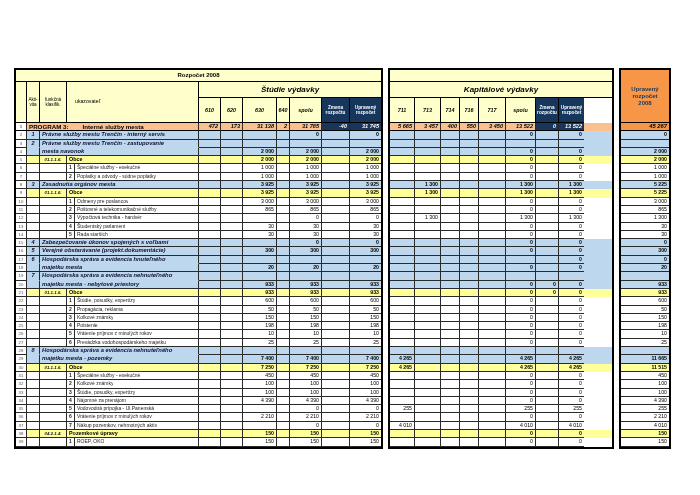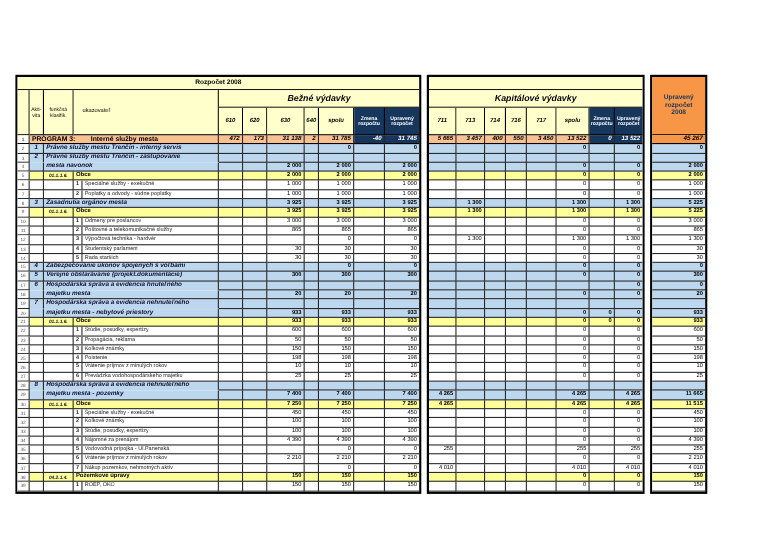--- a/index.html
+++ b/index.html
@@ -77,21 +77,21 @@
           <span>vita</span>
         </div>
         <div class="hc" style="width:27px">
           <span>funkčná</span>
           <span>klasifik.</span>
         </div>
         <div class="hc lab" style="width:132px">
           <span>ukazovateľ</span>
         </div>
         <div class="hnum">
-          <div class="hband" style="width:182px">Bežné výdavky</div>
+          <div class="hband" style="width:182px">Štúdie výdavky</div>
           <div class="hcodes" id="codes-bezne">
               <div class="code" style="width: 22px;">610</div>
               <div class="code" style="width: 22px;">620</div>
               <div class="code" style="width: 34px;">630</div>
               <div class="code" style="width: 13px;">640</div>
               <div class="code" style="width: 32px;">spolu</div>
               <div class="code navyhead" style="width: 28px;">
                 <div>Zmena</div>
                 <div>rozpočtu</div>
               </div>
@@ -662,21 +662,21 @@
             <div class="c v" style="width: 28px;"></div>
             <div class="c v" style="width: 31px;">150</div>
           </div>
         </div>
     </div>
 
     <div class="gap"></div>
 
     <div class="block">
       <div class="hr1"></div>
-      <div class="hband" style="width:194px">Kapitálové výdavky</div>
+      <div class="hband" style="width:222px">Kapitálové výdavky</div>
       <div class="hcodes" id="codes-kap">
           <div class="code" style="width: 25px;">711</div>
           <div class="code" style="width: 26px;">713</div>
           <div class="code" style="width: 19px;">714</div>
           <div class="code" style="width: 19px;">716</div>
           <div class="code" style="width: 27px;">717</div>
           <div class="code" style="width: 30px;">spolu</div>
           <div class="code navyhead" style="width: 23px;">
             <div>Zmena</div>
             <div>rozpočtu</div>

